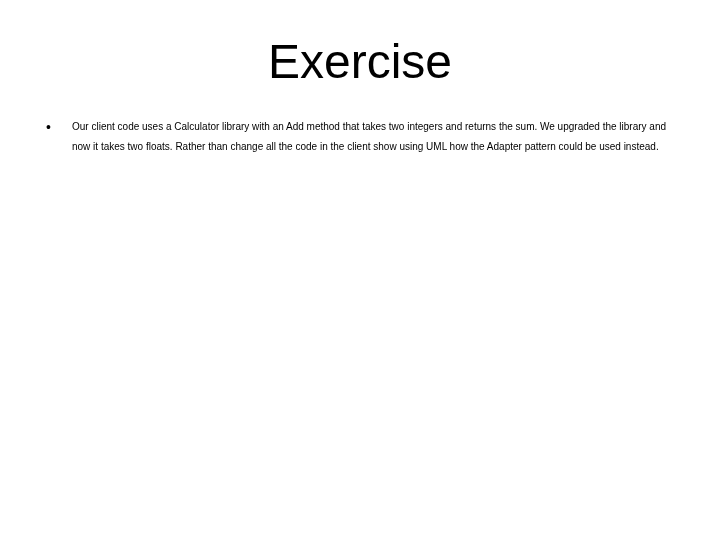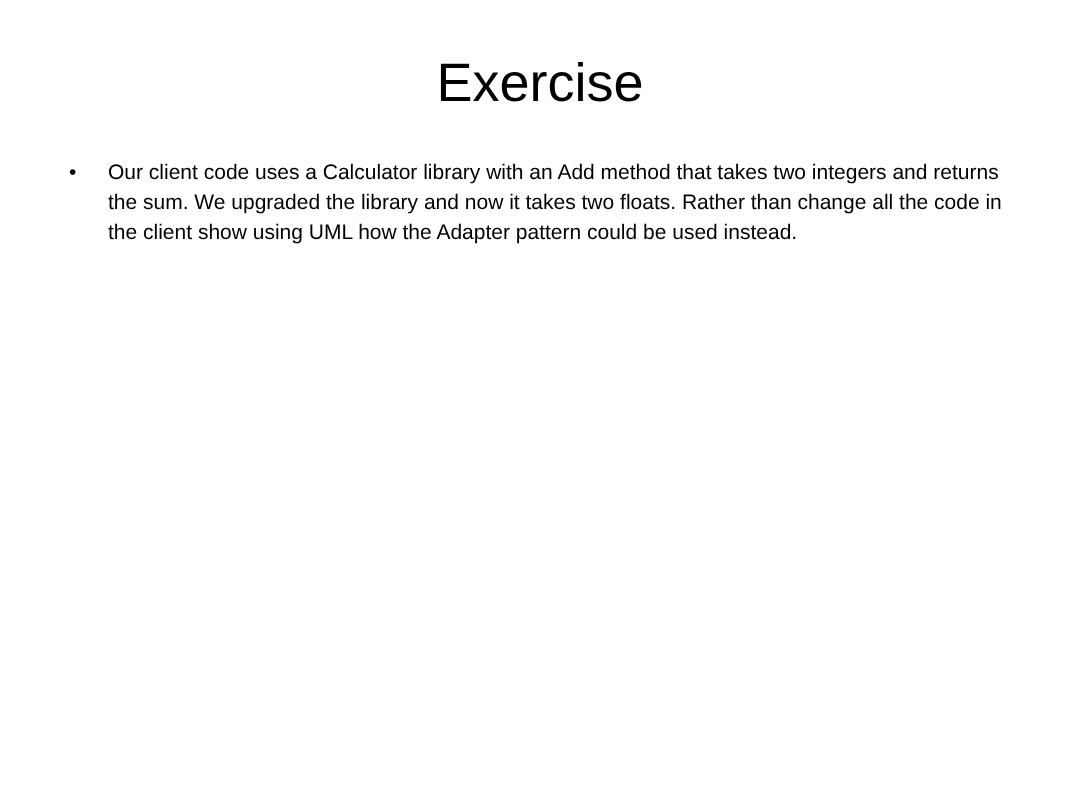--- a/index.html
+++ b/index.html
@@ -14,21 +14,21 @@
       font-family: Arial, Helvetica, sans-serif;
       color: #000000;
       overflow: hidden;
     }
     .slide {
       width: 100%;
       height: 100%;
       padding: 30px 40px;
     }
     .title {
-      font-size: 36px;
+      font-size: 48px;
       font-weight: normal;
       text-align: center;
       margin-bottom: 28px;
       margin-top: 4px;
     }
     .content {
       padding-left: 4px;
     }
     .bullet-row {
       display: flex;
@@ -36,21 +36,21 @@
     }
     .bullet-marker {
       font-size: 14px;
       line-height: 20px;
       width: 28px;
       flex-shrink: 0;
       text-align: left;
       padding-left: 2px;
     }
     .bullet-text {
-      font-size: 14px;
+      font-size: 10px;
       line-height: 20px;
       flex: 1;
       padding-right: 10px;
     }
   </style>
 </head>
 <body>
 
 <div class="slide">
   <h1 class="title">Exercise</h1>

